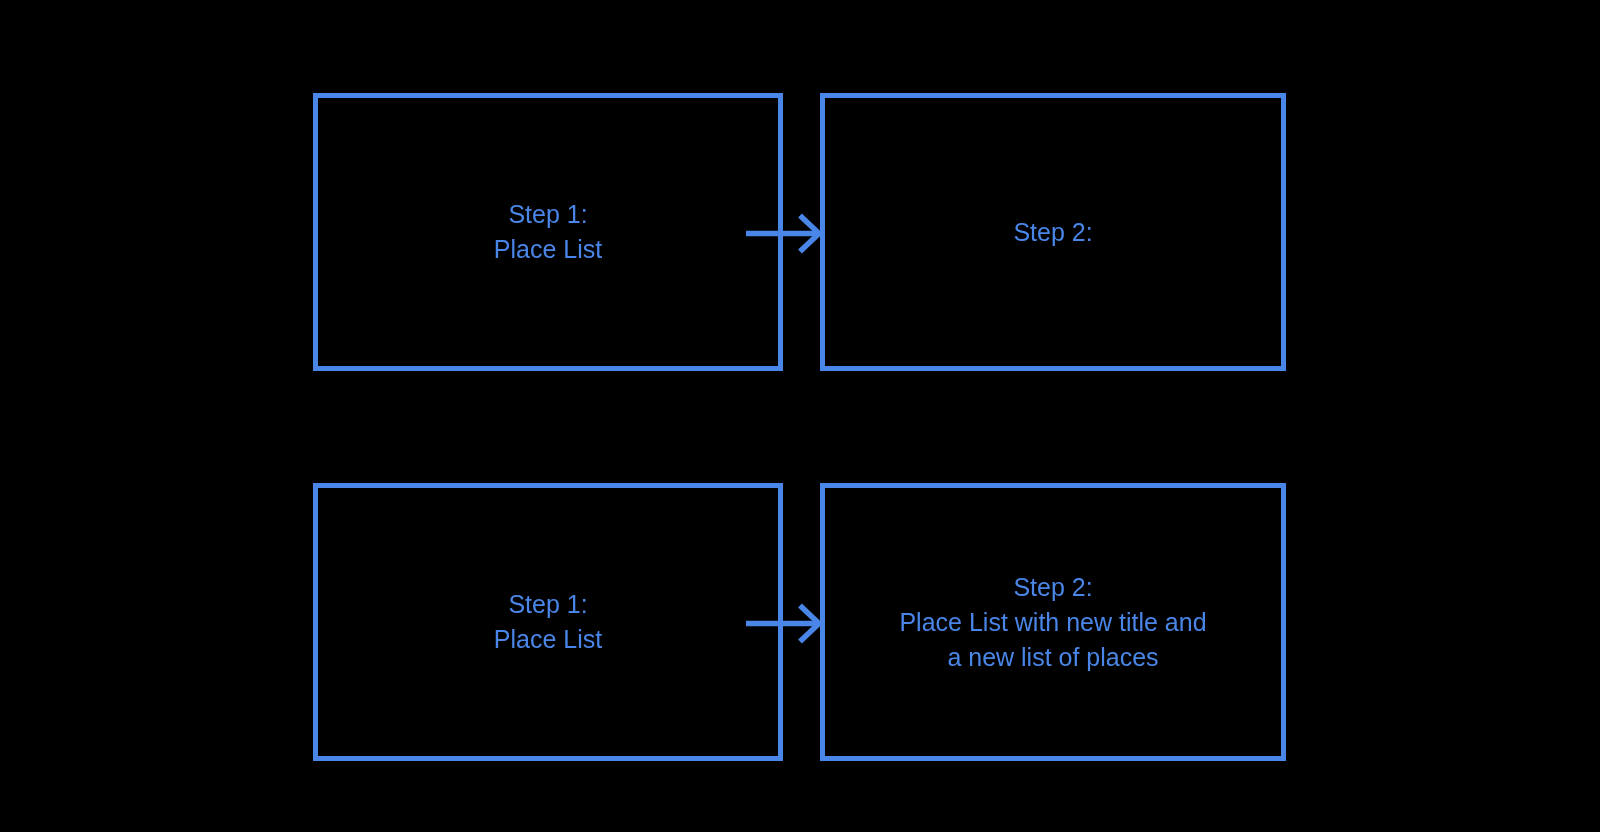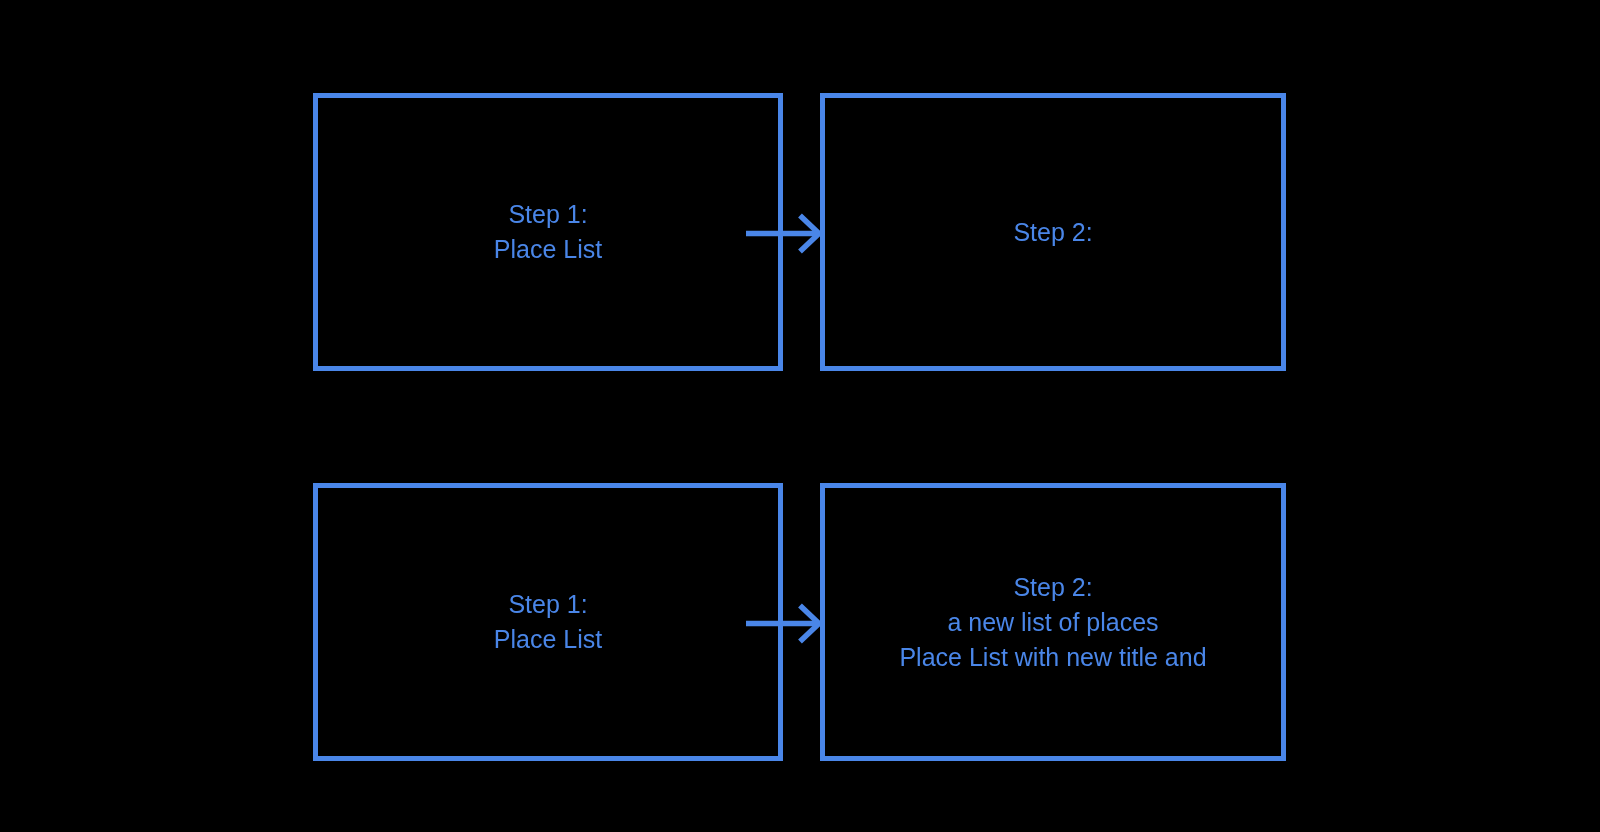--- a/index.html
+++ b/index.html
@@ -74,17 +74,17 @@
     <span class="line">Place List</span>
   </div>
 
   <svg class="flow-arrow arrow-bottom" viewBox="0 0 84 56" xmlns="http://www.w3.org/2000/svg">
     <line x1="4" y1="28.5" x2="76" y2="28.5" stroke="currentColor" stroke-width="5.5"></line>
     <polyline points="58,10.5 77,28.5 58,46.5" fill="none" stroke="currentColor" stroke-width="5.5"></polyline>
   </svg>
 
   <div class="flow-box box-bottom-right">
     <span class="line">Step 2:</span>
+    <span class="line">Place List with new title and</span>
     <span class="line">a new list of places</span>
-    <span class="line">Place List with new title and</span>
   </div>
 
 </div>
 
 </body></html>

